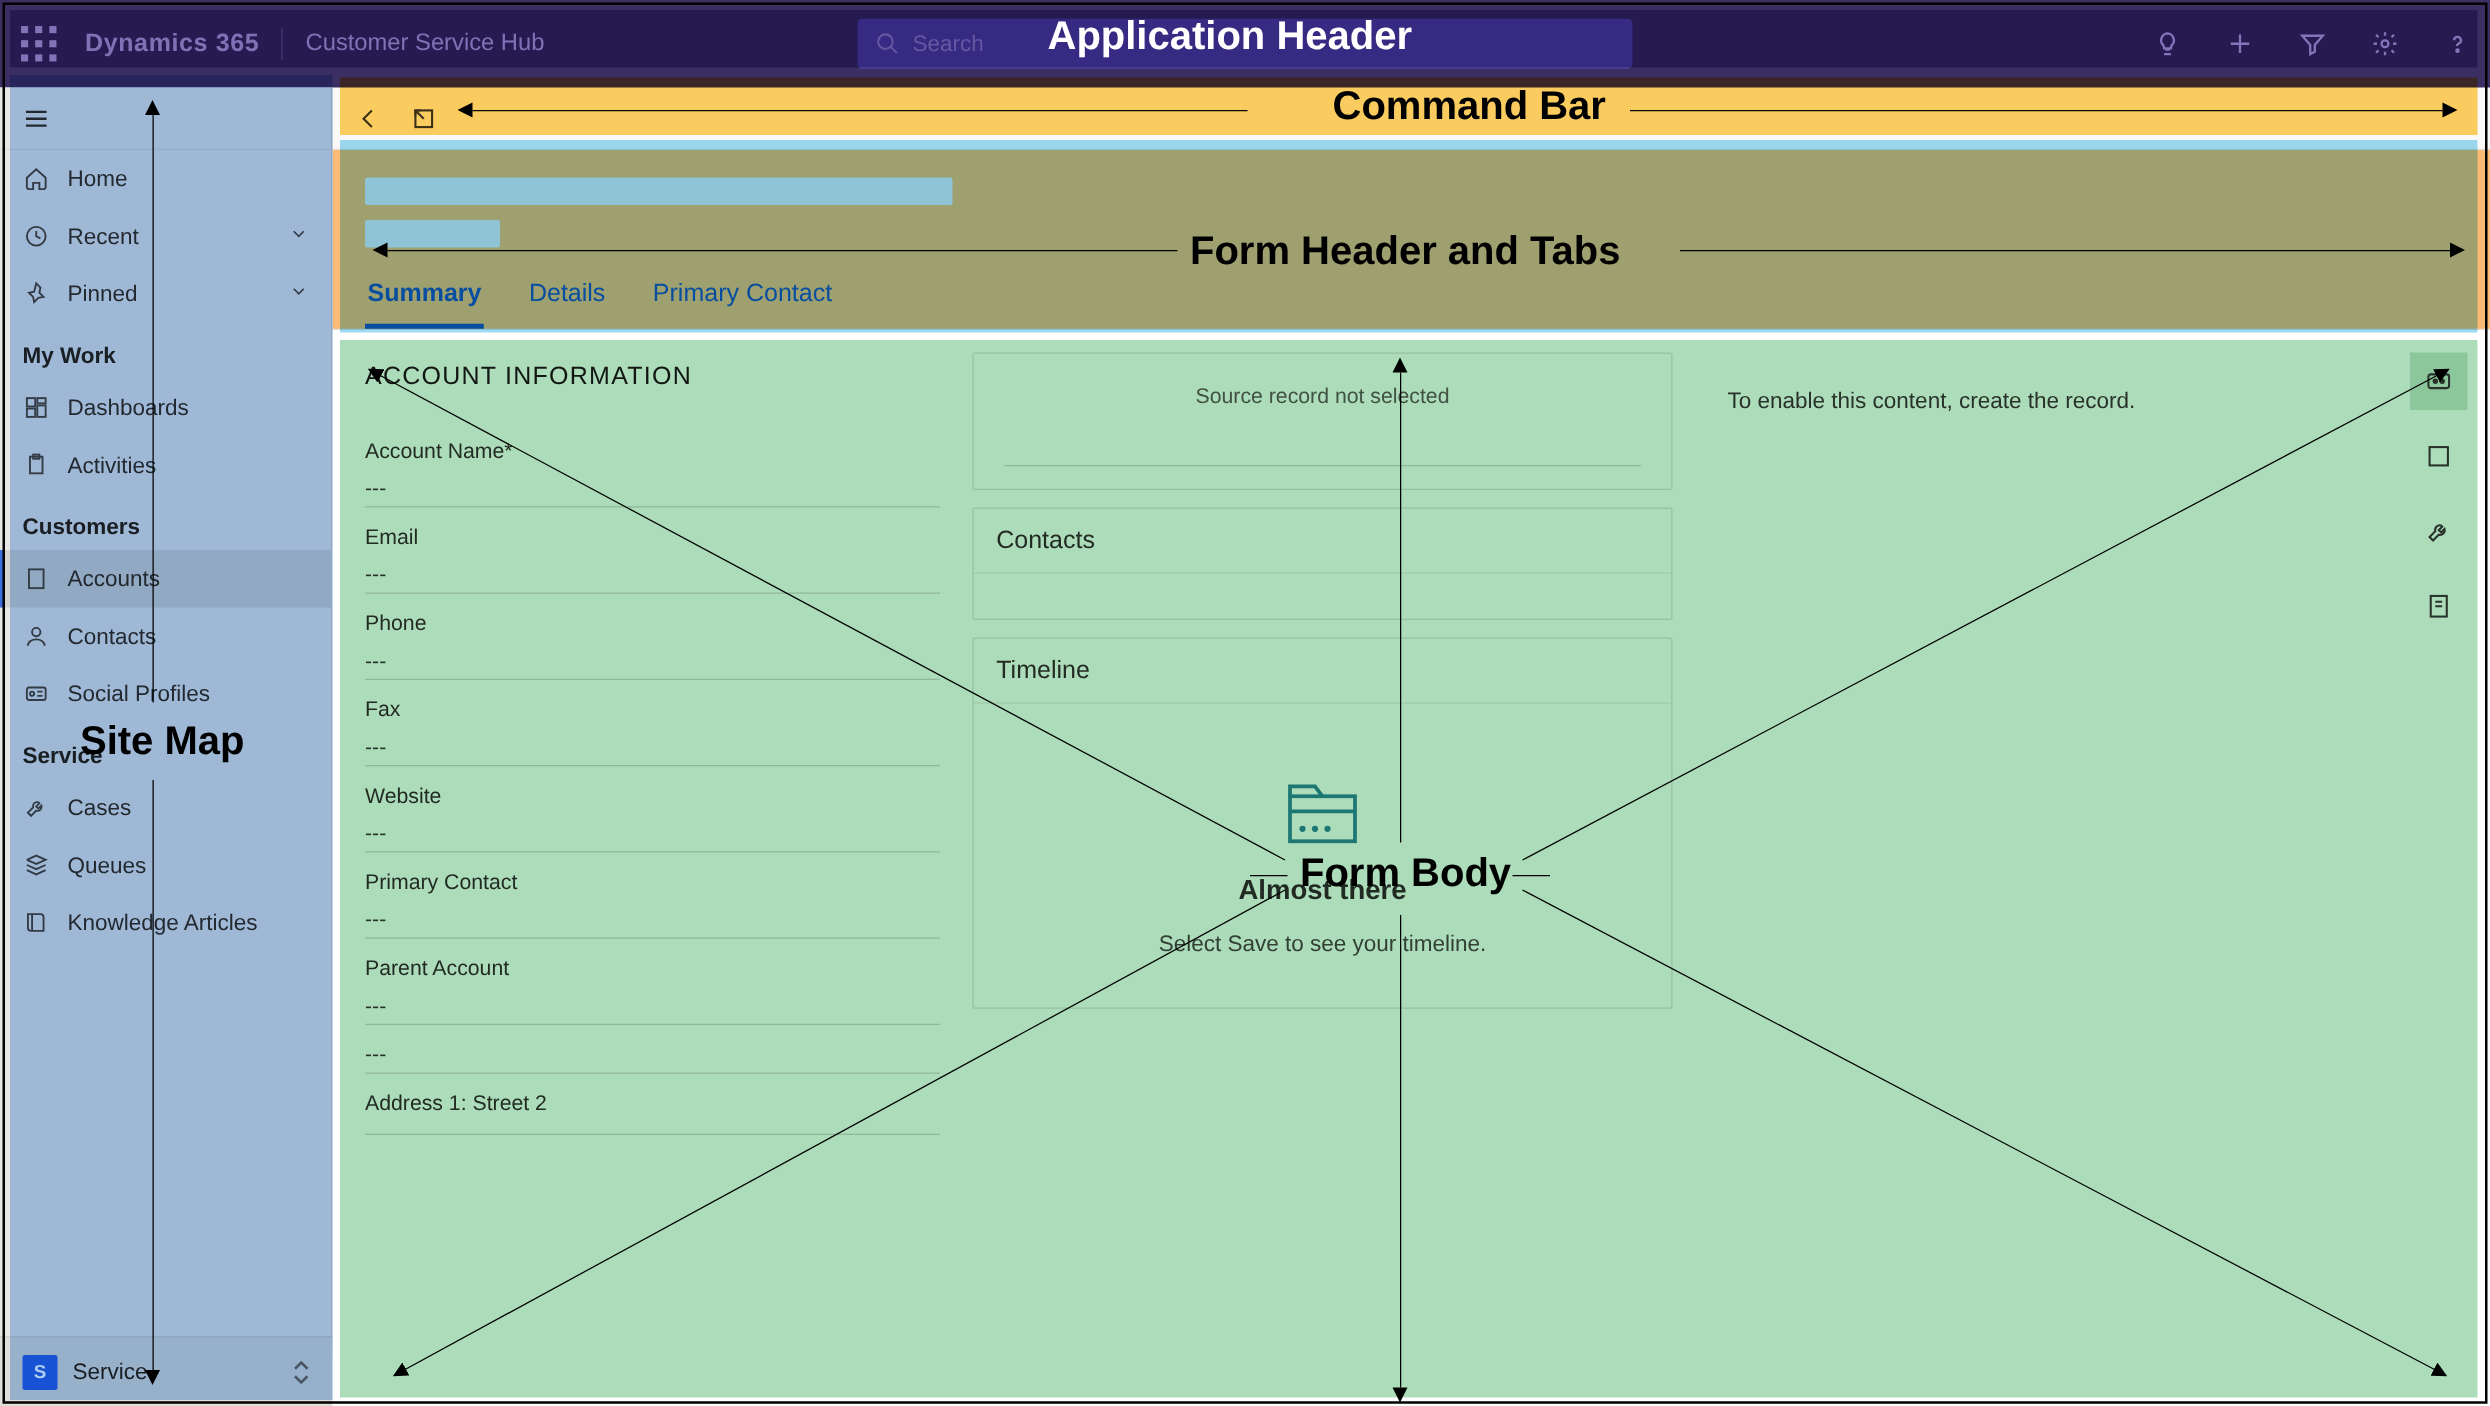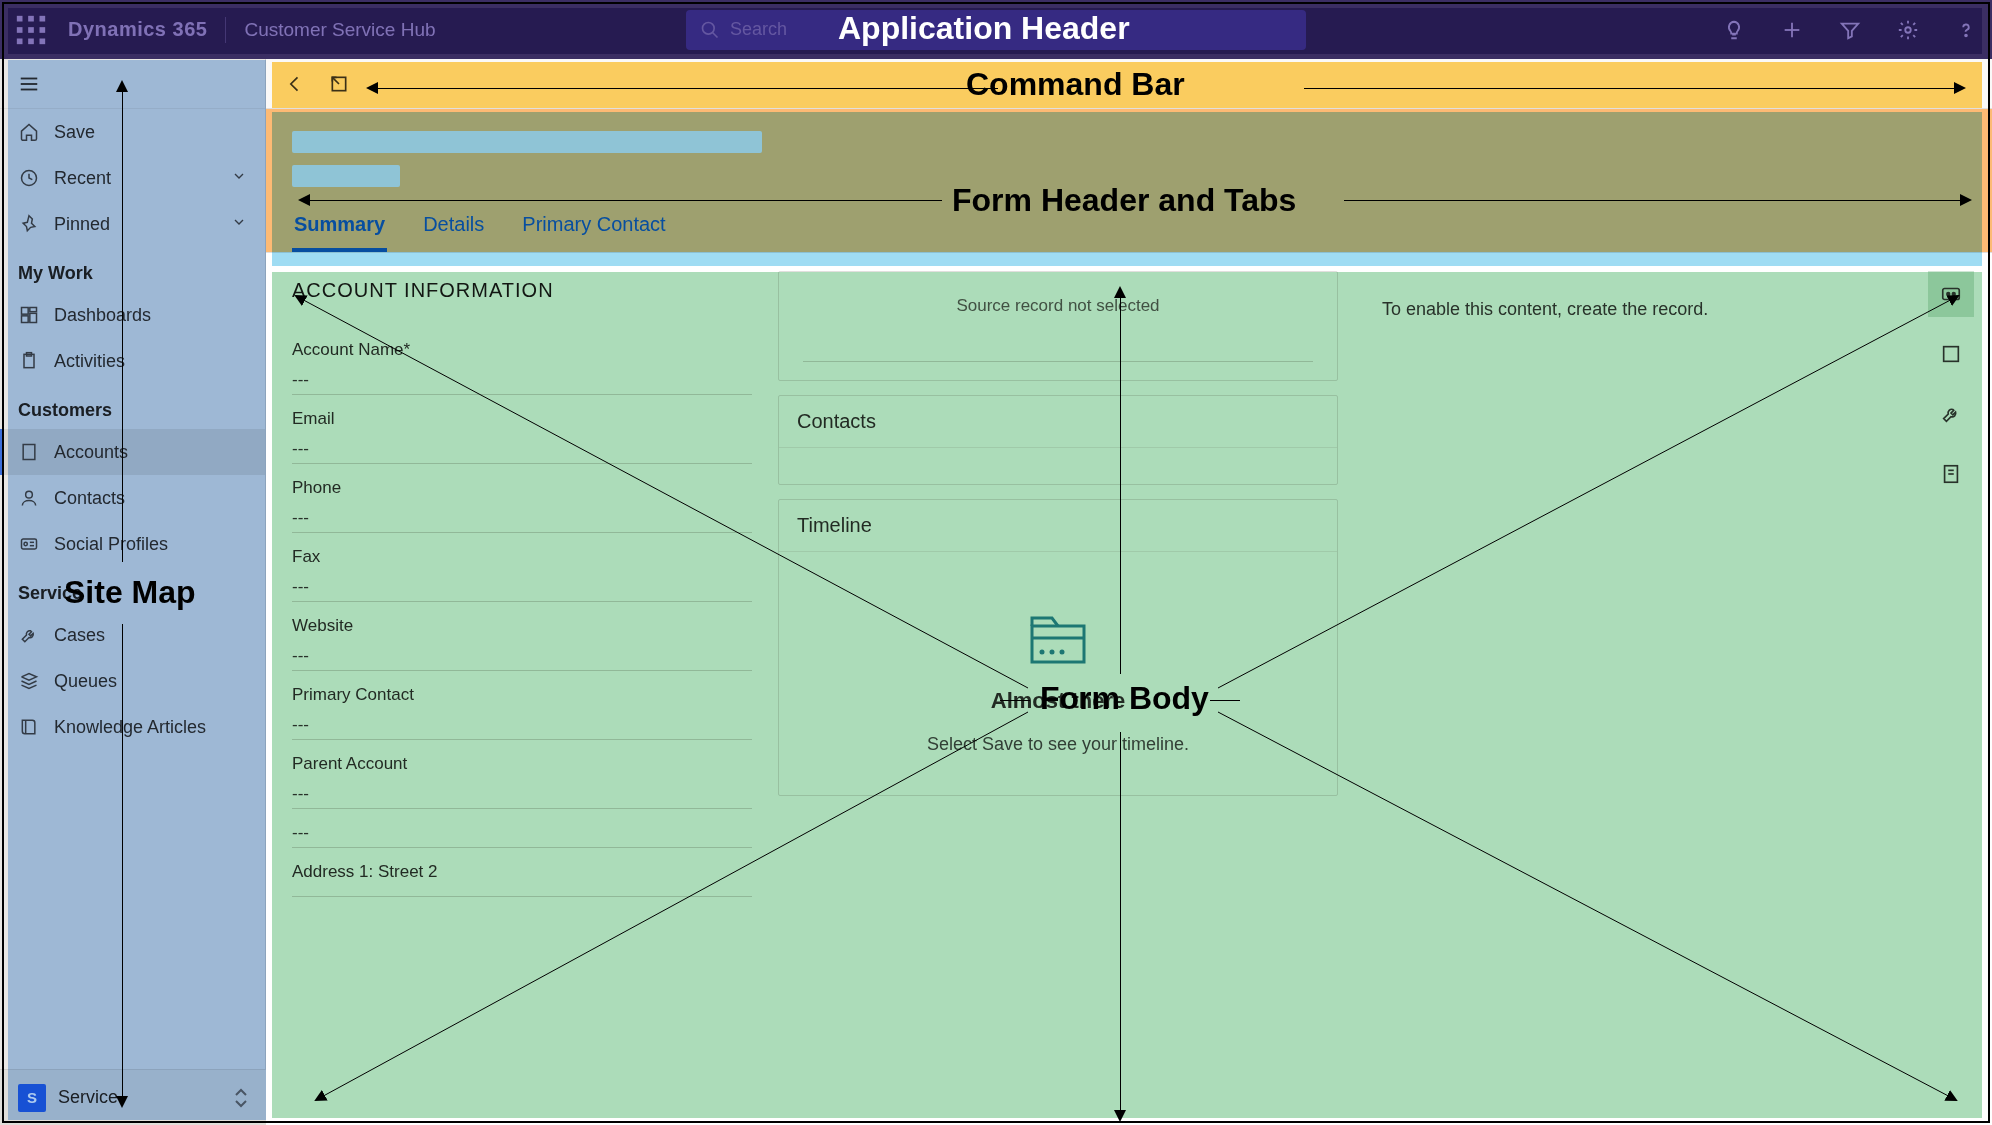--- a/index.html
+++ b/index.html
@@ -2,21 +2,21 @@
 <html><head>
 <meta charset="utf-8">
 <style>
   * { box-sizing: border-box; margin: 0; padding: 0; font-family: "Segoe UI", Arial, sans-serif; }
   html, body { width: 100%; height: 100%; }
   body { width: 1992px; height: 1125px; position: relative; background:#fff; transform-origin: top left; }
 
   
   .app-header {
     position: relative;
-    height: 59px;
+    height: 70px;
     background: #3b2e63; 
     color: #d4cee6;
     display: flex;
     align-items: center;
     padding: 16px 14px;
     font-size: 20px;
   }
   .app-header .waffle {
     width: 34px; height: 34px; display:flex; align-items:center; justify-content:center;
     margin-right: 20px; color:#cfc7e4;
@@ -226,21 +226,21 @@
           <line x1="3" y1="18" x2="21" y2="18" stroke="#333" stroke-width="2"></line>
         </svg>
     </div>
     <div id="nav-top">
         <div class="nav-item">
           <span class="nicon">
             <svg viewBox="0 0 24 24" style="fill:none;stroke:#4a4a4a;stroke-width:1.8">
               <path d="M3 11l9-8 9 8v9a2 2 0 0 1-2 2h-4v-6h-6v6H5a2 2 0 0 1-2-2z"></path>
             </svg>
           </span>
-                   <span>Save</span>
+                   <span>Home</span>
                    </div>
         <div class="nav-item">
           <span class="nicon">
             <svg viewBox="0 0 24 24" style="fill:none;stroke:#4a4a4a;stroke-width:1.8">
               <circle cx="12" cy="12" r="9"></circle>
               <polyline points="12 7 12 12 16 14"></polyline>
             </svg>
           </span>
                    <span>Recent</span>
                    <span class="chev"><svg width="16" height="16" viewBox="0 0 24 24">
@@ -496,21 +496,21 @@
 </div>
 
 <div class="overlay">
 
   <div class="ov-box" style="left:2px; top:2px; right:2px; bottom:2px;"></div>
 
   <div class="ov-box fill-purple" style="left:8px; top:8px; width:1974px; height:46px; border:none;"></div>
   <div class="ov-label" style="left:838px; top:10px; color:#fff;">Application Header</div>
 
   <div class="ov-box fill-yellow" style="left:272px; top:62px; width:1710px; height:46px; border:none;"></div>
-  <div class="ov-label" style="left:966px; top:66px;">Command Bar</div>
+  <div class="ov-label" style="left:1066px; top:66px;">Command Bar</div>
   <div class="arrowline h" style="left:378px; top:88px; width:620px;"></div>
   <div class="arrowhead ah-left" style="left:366px; top:82px;"></div>
   <div class="arrowline h" style="left:1304px; top:88px; width:650px;"></div>
   <div class="arrowhead ah-right" style="left:1954px; top:82px;"></div>
 
   <div class="ov-box fill-cyan" style="left:272px; top:112px; width:1710px; height:154px; border:none;"></div>
   <div class="ov-label" style="left:952px; top:182px;">Form Header and Tabs</div>
   <div class="arrowline h" style="left:310px; top:200px; width:632px;"></div>
   <div class="arrowhead ah-left" style="left:298px; top:194px;"></div>
   <div class="arrowline h" style="left:1344px; top:200px; width:616px;"></div>

